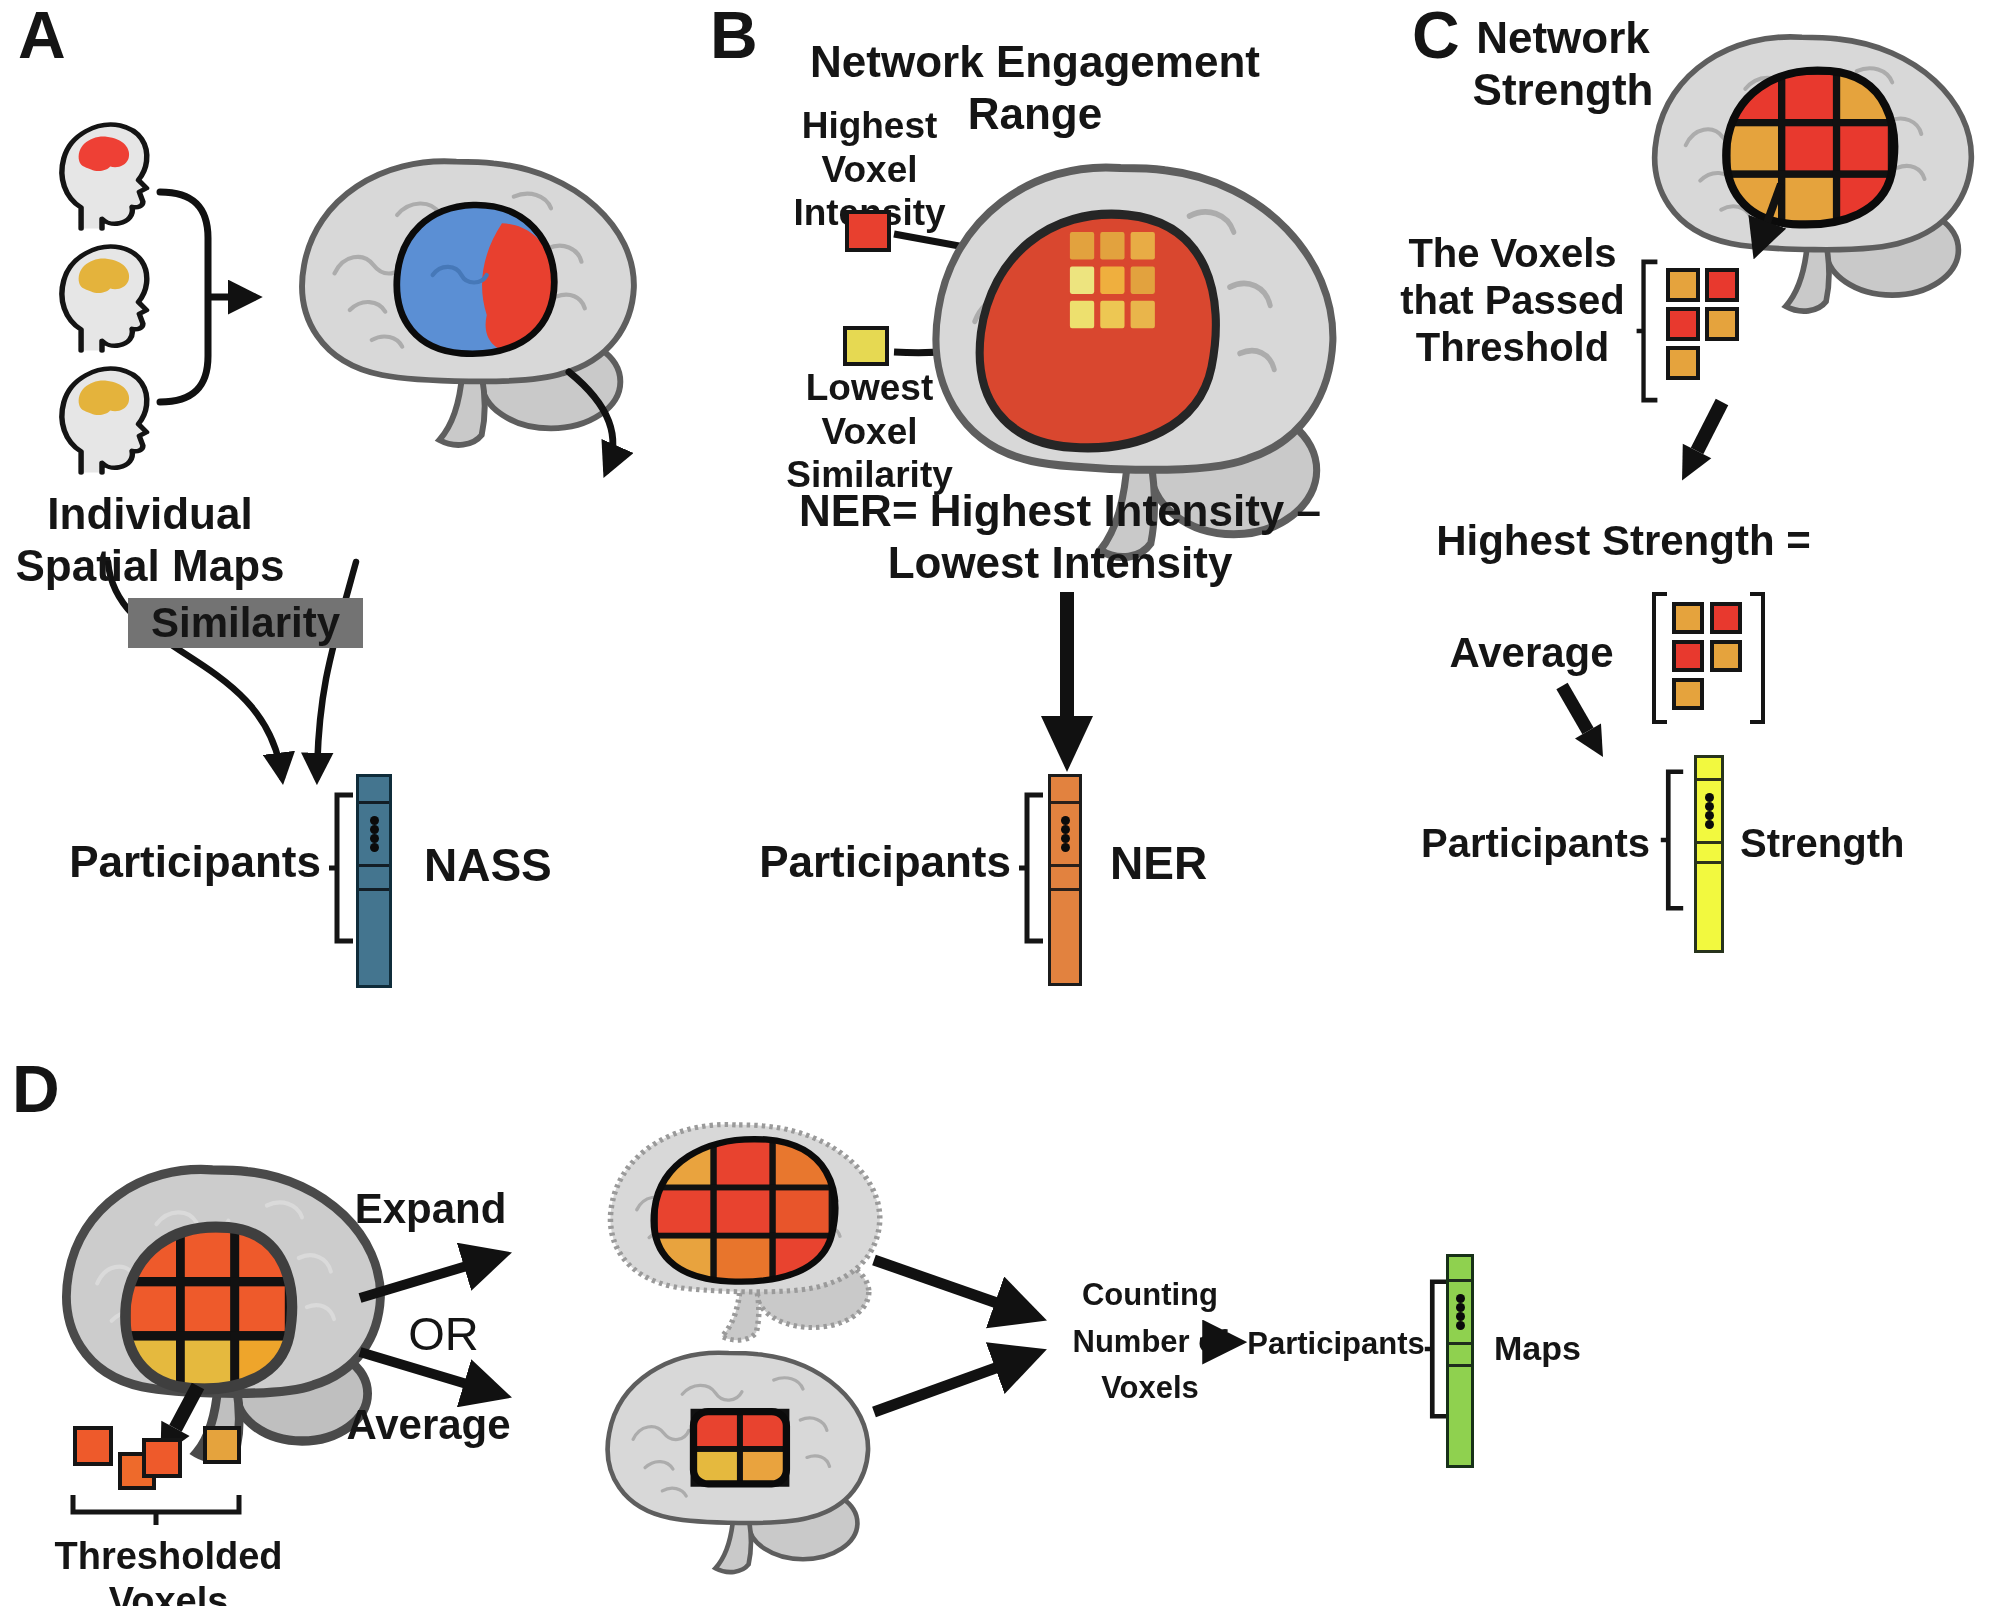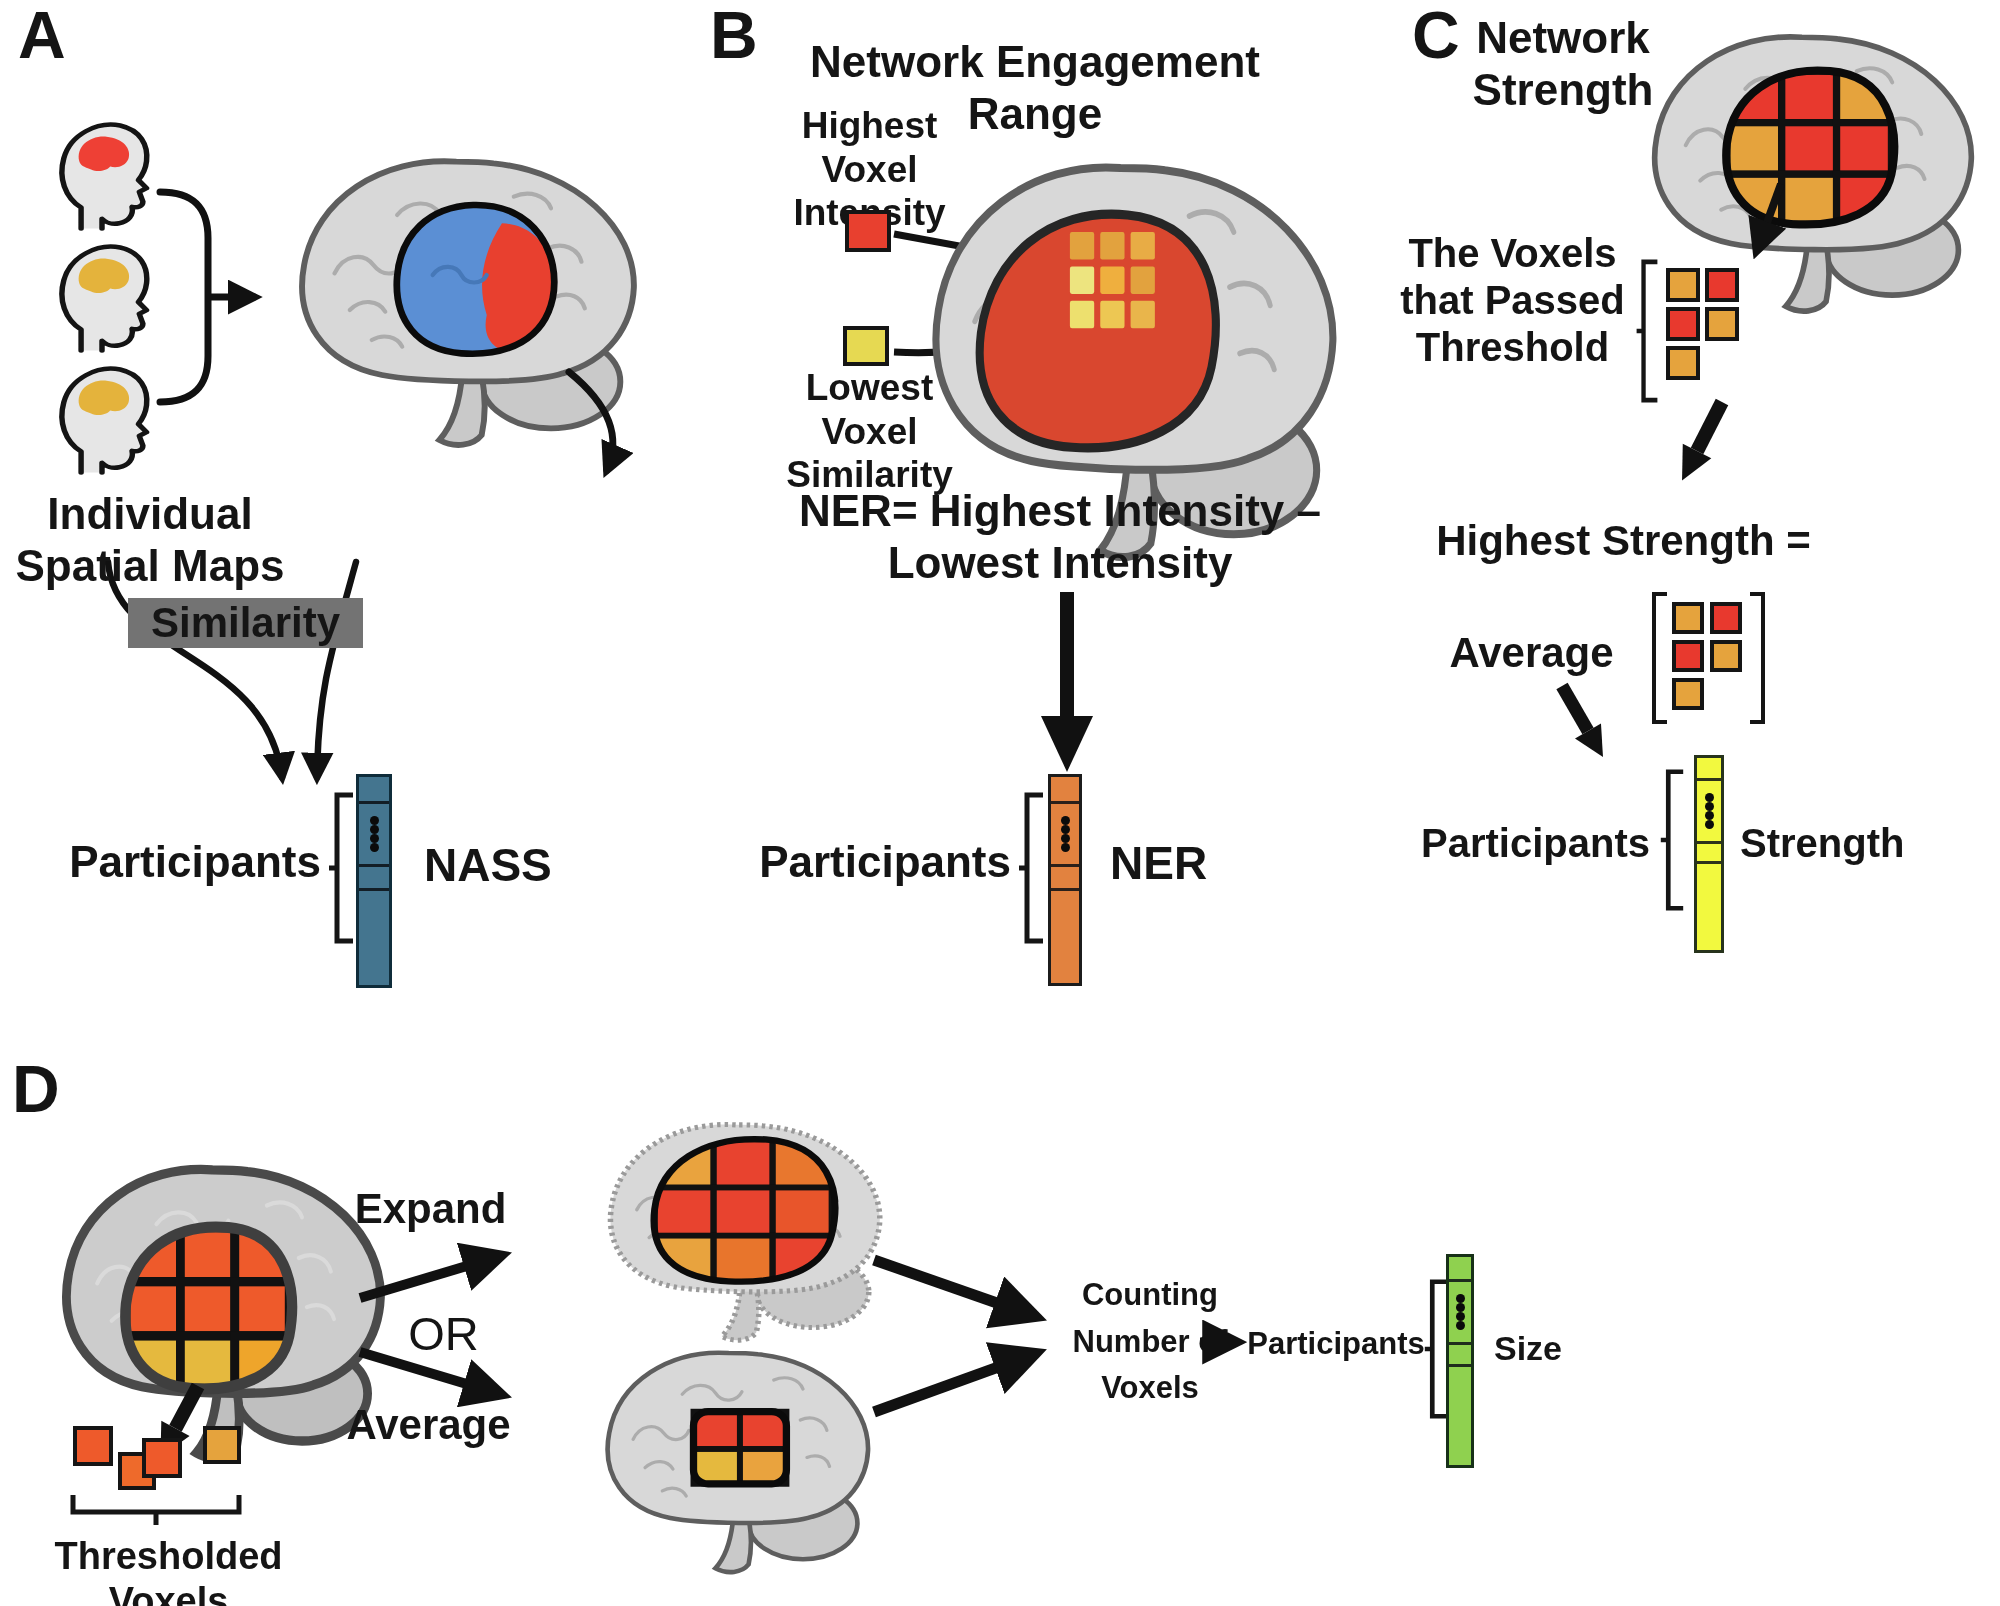--- a/index.html
+++ b/index.html
@@ -373,15 +373,15 @@
     <div class="seg seg-s" style="height:22px"></div>
     <div class="seg seg-d">
         <span class="dot"></span>
         <span class="dot"></span>
         <span class="dot"></span>
         <span class="dot"></span>
       </div>
     <div class="seg seg-s" style="height:22px"></div>
     <div class="seg seg-s" style="height:26px"></div>
   </div>
-  <div class="t f34" style="left:1494px;top:1328px">Size</div>
+  <div class="t f34" style="left:1494px;top:1328px">Maps</div>
 
 </div>
 
 </body></html>

